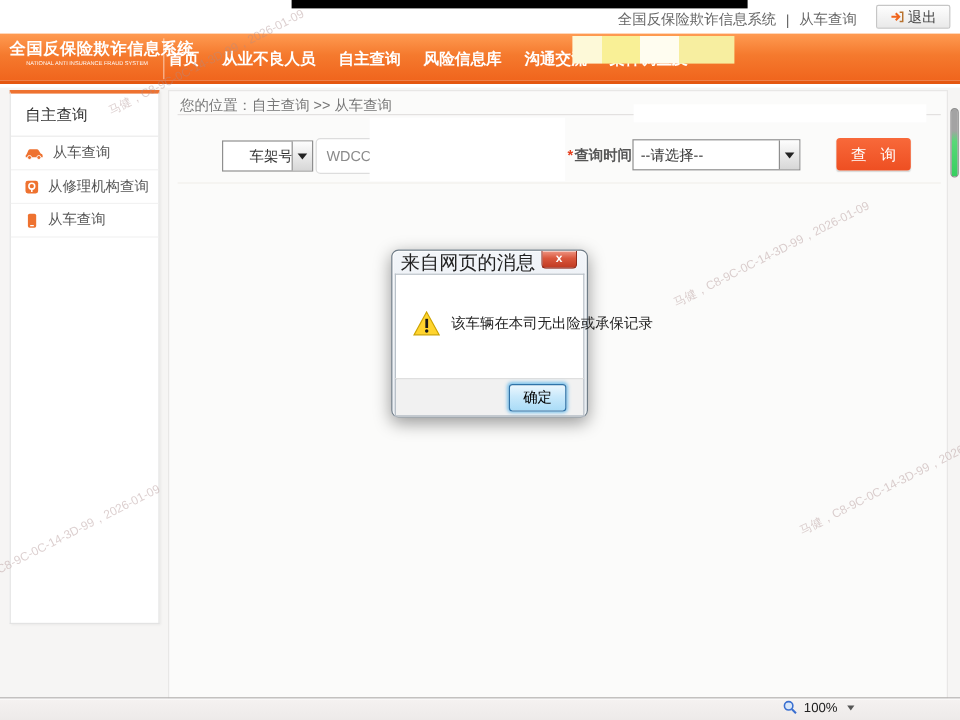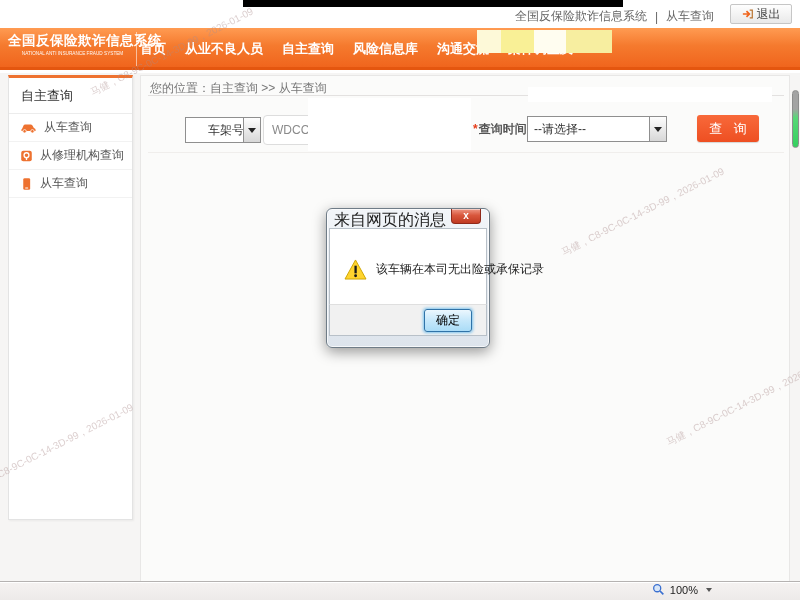--- a/index.html
+++ b/index.html
@@ -69,21 +69,21 @@
     background:linear-gradient(180deg,#a3a3a3 0 32%,#58d877 48%,#35d05f 100%); }
 
   
   .dialog { position:absolute; left:326px; top:208px; width:164px; height:140px; z-index:40;
     background:linear-gradient(#f2f5f9,#dde4ec); border:1px solid #6f7c87; border-radius:6px;
     box-shadow:0 4px 14px rgba(0,0,0,.4), inset 0 0 0 1px rgba(255,255,255,.7); padding:2px; }
   .dlg-title { height:17px; font-size:16px; color:#222; padding-left:5px; line-height:17px; }
   .dlg-close { position:absolute; right:8px; top:0; width:30px; height:15px; border:1px solid #90291a; border-top:none;
     border-radius:0 0 4px 4px; background:linear-gradient(#ef9784,#d9573d 45%,#c03a22); color:#fff; font-size:10px;
     font-weight:bold; text-align:center; line-height:14px; cursor:pointer; box-shadow:inset 0 1px 0 rgba(255,255,255,.5); }
-  .dlg-body { background:#fff; border:1px solid #b8c0c8; border-bottom:none; height:76px; position:relative; }
+  .dlg-body { background:#fff; border:1px solid #b8c0c8; border-bottom:none; height:87px; position:relative; }
   .dlg-msg { position:absolute; left:14px; top:30px; display:flex; align-items:center; gap:9px; }
   .dlg-msg-text { font-size:12px; color:#222; white-space:nowrap; }
   .dlg-footer { background:#f1f1f1; border:1px solid #b8c0c8; border-top:1px solid #dfdfdf; height:32px; position:relative; }
   .dlg-ok { position:absolute; right:14px; top:4px; width:48px; height:23px; border:1px solid #2f73a8; border-radius:3px;
     background:linear-gradient(#ecf7fe,#c9e9fb 45%,#aadcf7); font-size:12px; color:#000; cursor:pointer;
     box-shadow:0 0 3px 1px #7ec3ec; font-family:"Liberation Sans",sans-serif; }
 
   
   .statusbar { position:absolute; left:0; top:581px; width:800px; height:19px;
     background:linear-gradient(#f5f2f1,#edeae9); border-top:1px solid #b5b2b1; box-shadow:inset 0 1px 0 #fff; }

